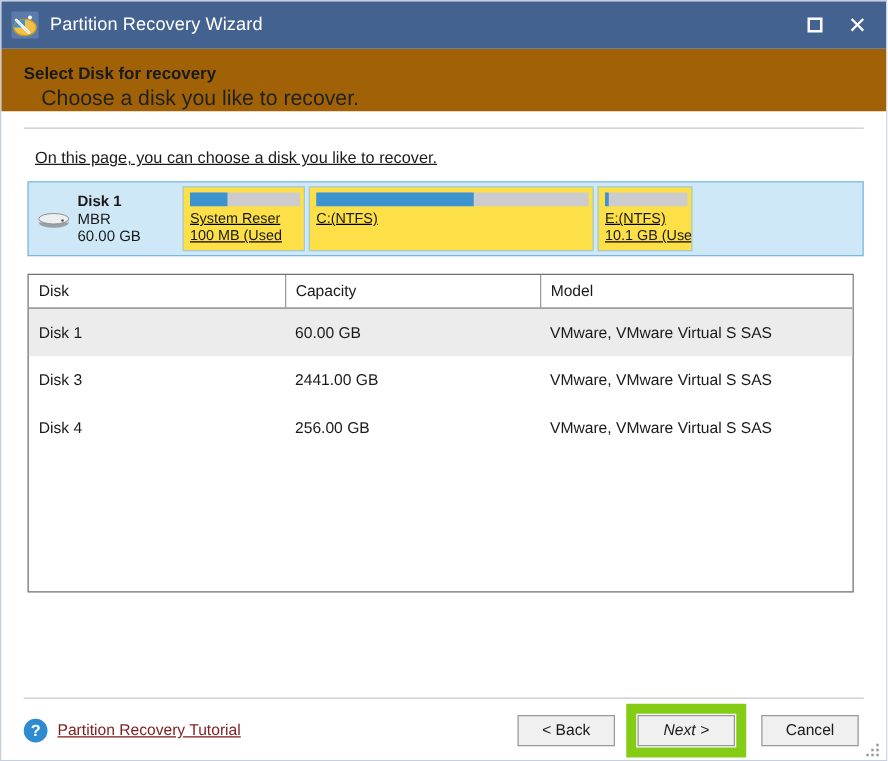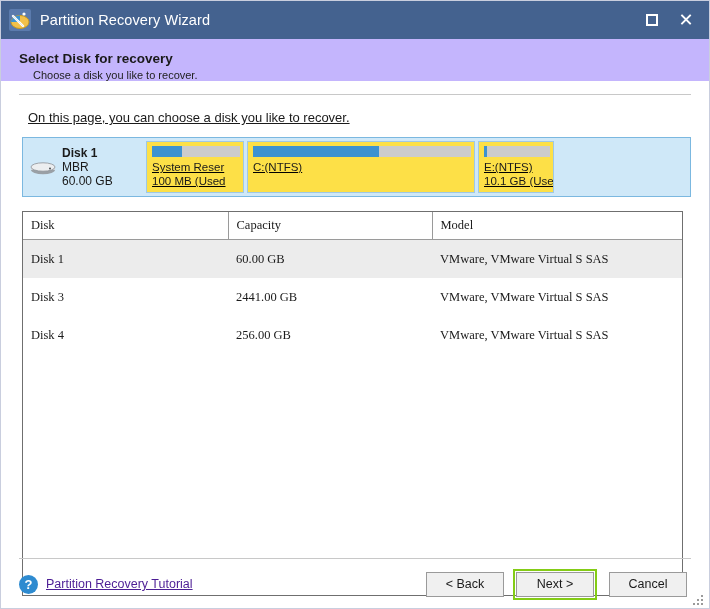--- a/index.html
+++ b/index.html
@@ -69,30 +69,30 @@
   .btn-close-glyph {
     color: #ffffff;
     font-size: 18px;
     line-height: 1;
     font-family: "Liberation Sans", sans-serif;
   }
 
   
   .header {
     padding: 12px 0 0 18px;
-    background: #c4b5fd;
+    background: #a16207;
   }
   .header-title {
     font-size: 13.5px;
     font-weight: bold;
     color: #1a1a1a;
     margin: 0 0 3px 0;
   }
   .header-sub {
-    font-size: 11px;
+    font-size: 17px;
     color: #222222;
     margin: 0 0 0 14px;
   }
   .header-rule {
     margin: 13px 18px 0 18px;
     height: 1px;
     background: #c8c8c8;
   }
 
   
@@ -169,25 +169,24 @@
     font-size: 11.5px;
     color: #1a1a1a;
     line-height: 14px;
     white-space: nowrap;
   }
 
   
   .table-wrap {
     margin: 14px 26px 0 21px;
     border: 1px solid #6f6f6f;
-    height: 385px;
+    height: 255px;
     box-sizing: border-box;
     background: #ffffff;
     overflow: hidden;
-    font-family: Liberation Serif, serif;
   }
   table.disks {
     width: 100%;
     border-collapse: collapse;
     table-layout: fixed;
   }
   table.disks th {
     text-align: left;
     font-weight: normal;
     font-size: 12.5px;
@@ -243,46 +242,47 @@
     font-size: 13px;
     font-weight: bold;
     display: flex;
     align-items: center;
     justify-content: center;
     margin-right: 8px;
     flex: 0 0 auto;
   }
   .tutorial-link {
     font-size: 12.5px;
-    color: #4c1d95;
+    color: #7f1d1d;
     text-decoration: underline;
     cursor: pointer;
   }
   .spacer { flex: 1 1 auto; }
   .wiz-btn {
     width: 78px;
     height: 25px;
     border: 1px solid #9a9a9a;
     background: #f0f0f0;
     font-size: 12.5px;
     color: #1a1a1a;
     font-family: "Liberation Sans", sans-serif;
     display: flex;
     align-items: center;
     justify-content: center;
     box-sizing: border-box;
     margin-left: 12px;
     cursor: default;
   }
   .hl-wrap {
-    border: 2px solid #84cc16;
+    border: 8px solid #84cc16;
     padding: 1px;
     margin-left: 9px;
     display: inline-flex;
     box-sizing: border-box;
+    font-style: italic;
   }
   .hl-wrap .wiz-btn { margin-left: 0; }
 
   .grip {
     position: absolute;
     right: 4px;
     bottom: 3px;
     width: 12px;
     height: 12px;
   }

